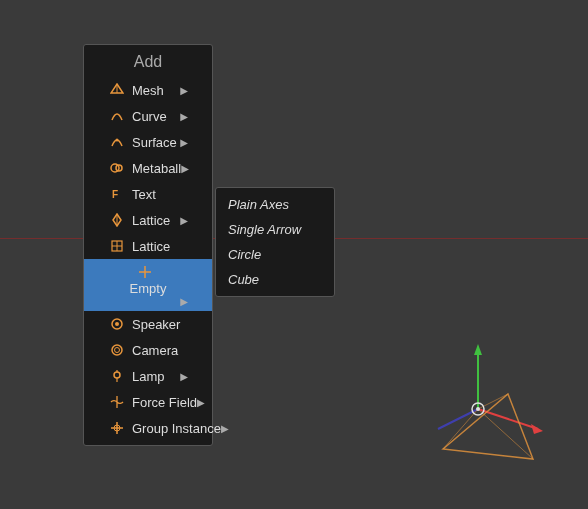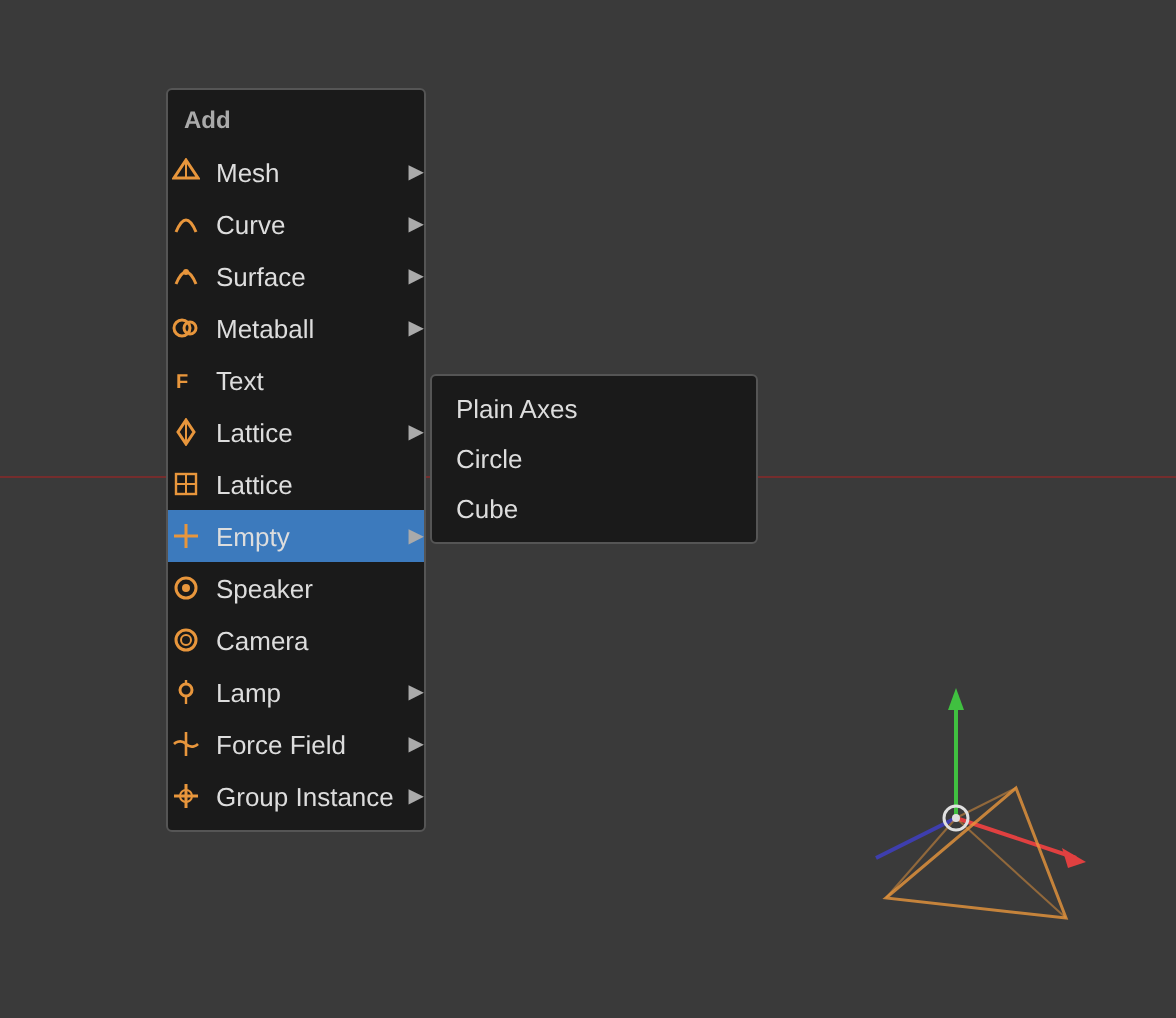--- a/index.html
+++ b/index.html
@@ -44,37 +44,39 @@
     .main-menu {
       background: #1a1a1a;
       border: 1px solid #555;
       border-radius: 3px;
       width: 130px;
       padding: 4px 0;
     }
 
     .menu-title {
       color: #aaa;
-      font-size: 12px;
+      font-size: 16px;
       padding: 4px 8px 6px 8px;
-      font-weight: bold;
+      font-weight: normal;
+      text-align: center;
     }
 
     .menu-item {
       display: flex;
       align-items: center;
-      padding: 4px 0;
+      padding: 4px 24px;
       color: #ddd;
       cursor: pointer;
       position: relative;
       white-space: nowrap;
     }
 
     .menu-item.active {
       background: #3c7abd;
+      flex-direction: column;
     }
 
     .menu-item .icon {
       width: 18px;
       height: 18px;
       margin-right: 6px;
       display: flex;
       align-items: center;
       justify-content: center;
       flex-shrink: 0;
@@ -84,24 +86,25 @@
       margin-left: auto;
       color: #aaa;
       font-size: 10px;
     }
 
     
     .submenu {
       background: #1a1a1a;
       border: 1px solid #555;
       border-radius: 3px;
-      width: 164px;
+      width: 120px;
       padding: 4px 0;
       margin-left: 2px;
       margin-top: 143px; 
+      font-style: italic;
     }
 
     .submenu-item {
       display: flex;
       align-items: center;
       padding: 5px 12px;
       color: #ddd;
       cursor: pointer;
       white-space: nowrap;
     }
@@ -291,19 +294,22 @@
       <span>Group Instance</span>
       <span class="arrow">▶</span>
     </div>
   </div>
 
   <div class="submenu">
     <div class="submenu-item">
       <span>Plain Axes</span>
     </div>
     <div class="submenu-item">
+      <span>Single Arrow</span>
+    </div>
+    <div class="submenu-item">
       <span>Circle</span>
     </div>
     <div class="submenu-item">
       <span>Cube</span>
     </div>
   </div>
 </div>
 
 </body></html>

